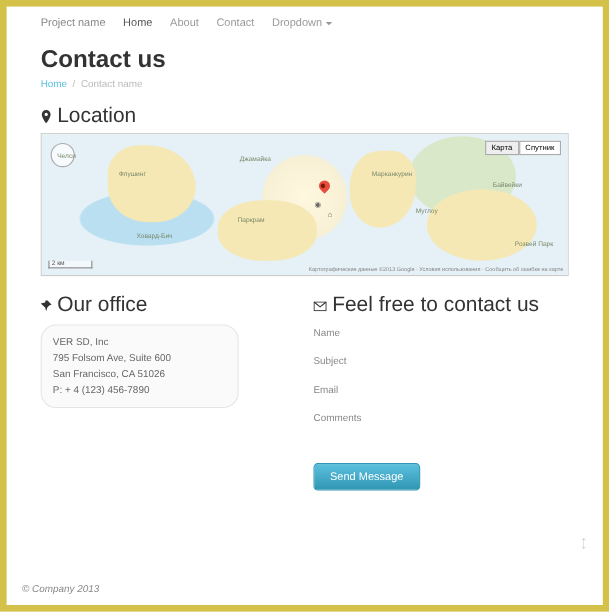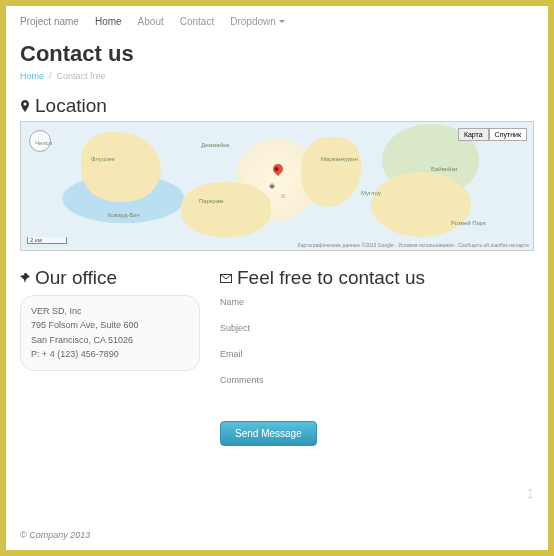--- a/index.html
+++ b/index.html
@@ -7,21 +7,21 @@
       font-family: "Helvetica Neue", Helvetica, Arial, sans-serif;
       background: #d4c149;
       padding: 6px;
       width: 554px;
       height: 556px;
     }
     .page {
       background: #fff;
       width: 100%;
       height: 100%;
-      padding: 10px 14px;
+      padding: 10px 31px;
       position: relative;
       overflow: hidden;
     }
     .navbar {
       display: flex;
       align-items: center;
       gap: 16px;
       font-size: 10px;
       color: #999;
       padding-bottom: 6px;
@@ -145,21 +145,21 @@
       position: absolute;
       bottom: 2px; right: 4px;
       font-size: 5px;
       color: #888;
     }
     .two-col {
       display: flex;
       gap: 20px;
     }
     .col-left { flex: 0 0 180px; }
-    .col-right { flex: 1; }
+    .col-right { flex: 1; margin-left: 48px; }
     .office-box {
       border: 1px solid #e5e5e5;
       background: #fafafa;
       border-radius: 14px;
       padding: 8px 10px;
       font-size: 9px;
       color: #666;
       line-height: 1.6;
       margin-top: 6px;
     }
@@ -208,21 +208,21 @@
     <span class="dropdown">
       <span>Dropdown</span>
       <span class="caret"></span>
     </span>
   </nav>
 
   <h1 class="page-title">Contact us</h1>
   <div class="breadcrumb">
     <span>Home</span>
     &nbsp;/&nbsp;
-    <span>Contact free</span>
+    <span>Contact name</span>
   </div>
 
   <div class="section-title">
     <span class="icon">
       <svg width="10" height="12" viewBox="0 0 10 12">
           <path d="M5 0C2.8 0 1 1.8 1 4c0 3 4 8 4 8s4-5 4-8C9 1.8 7.2 0 5 0zm0 5.5A1.5 1.5 0 115 2.5a1.5 1.5 0 010 3z" fill="#333"></path>
         </svg>
     </span>
     <span>Location</span>
   </div>

